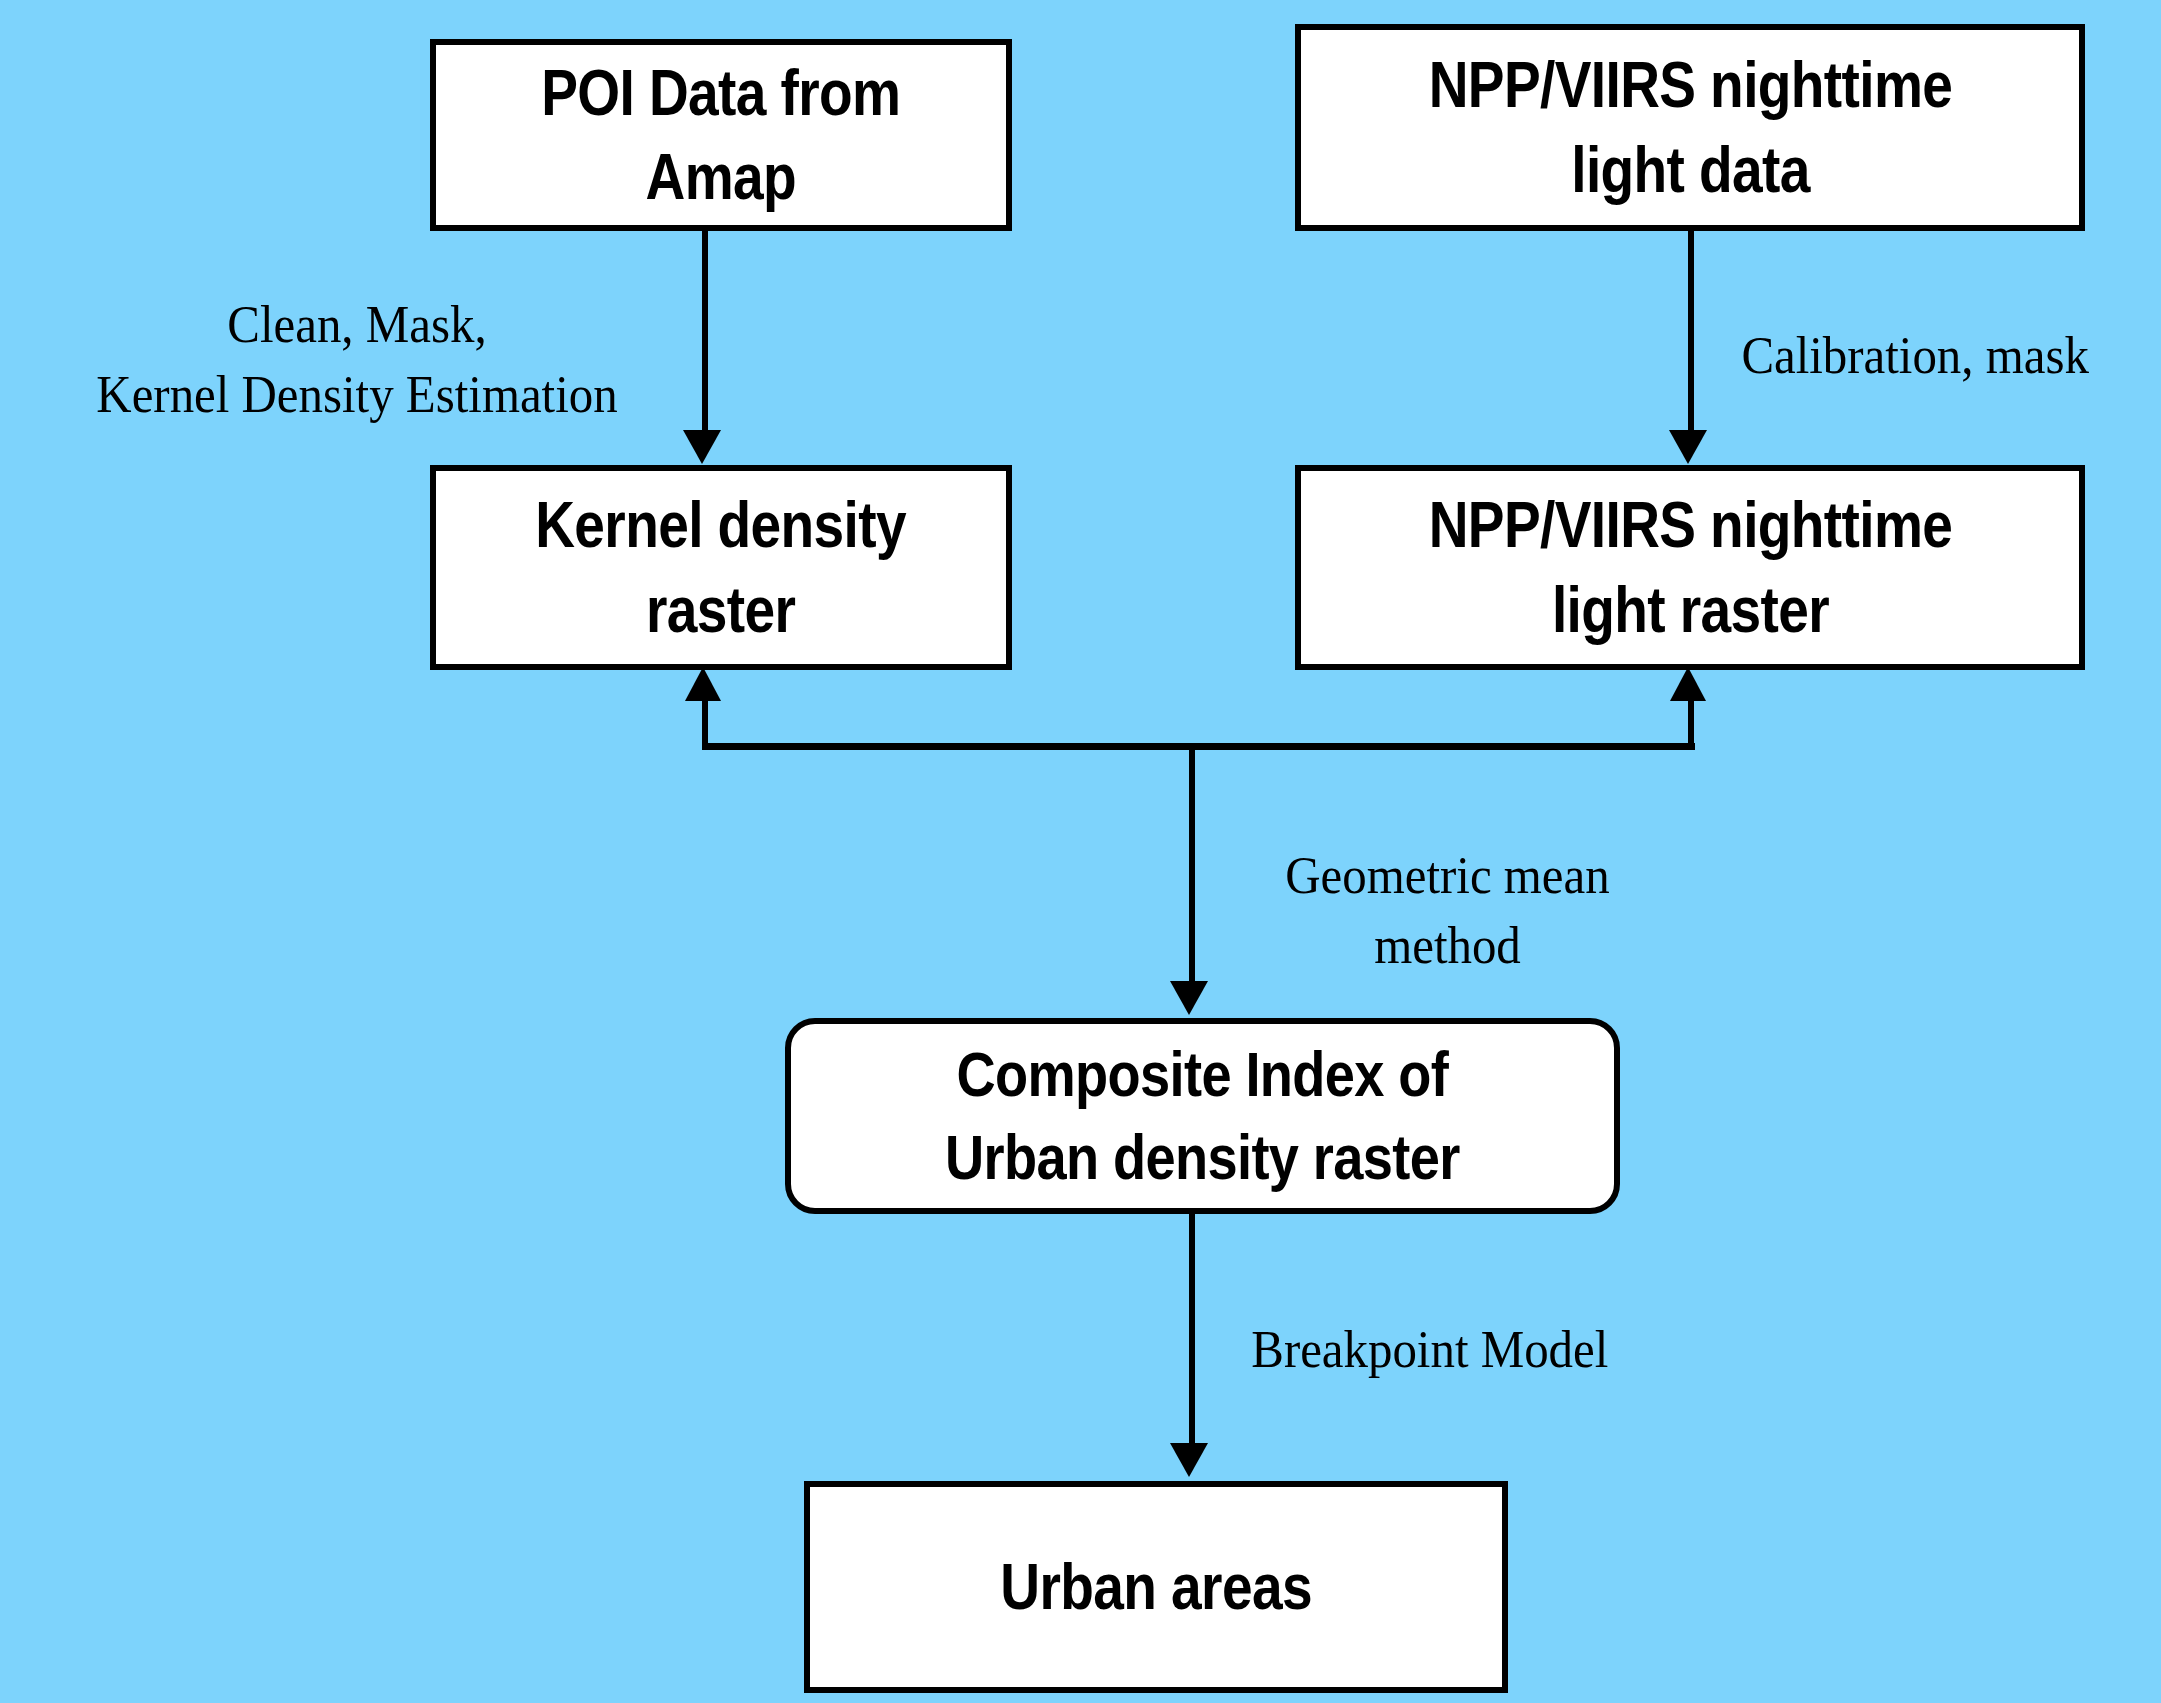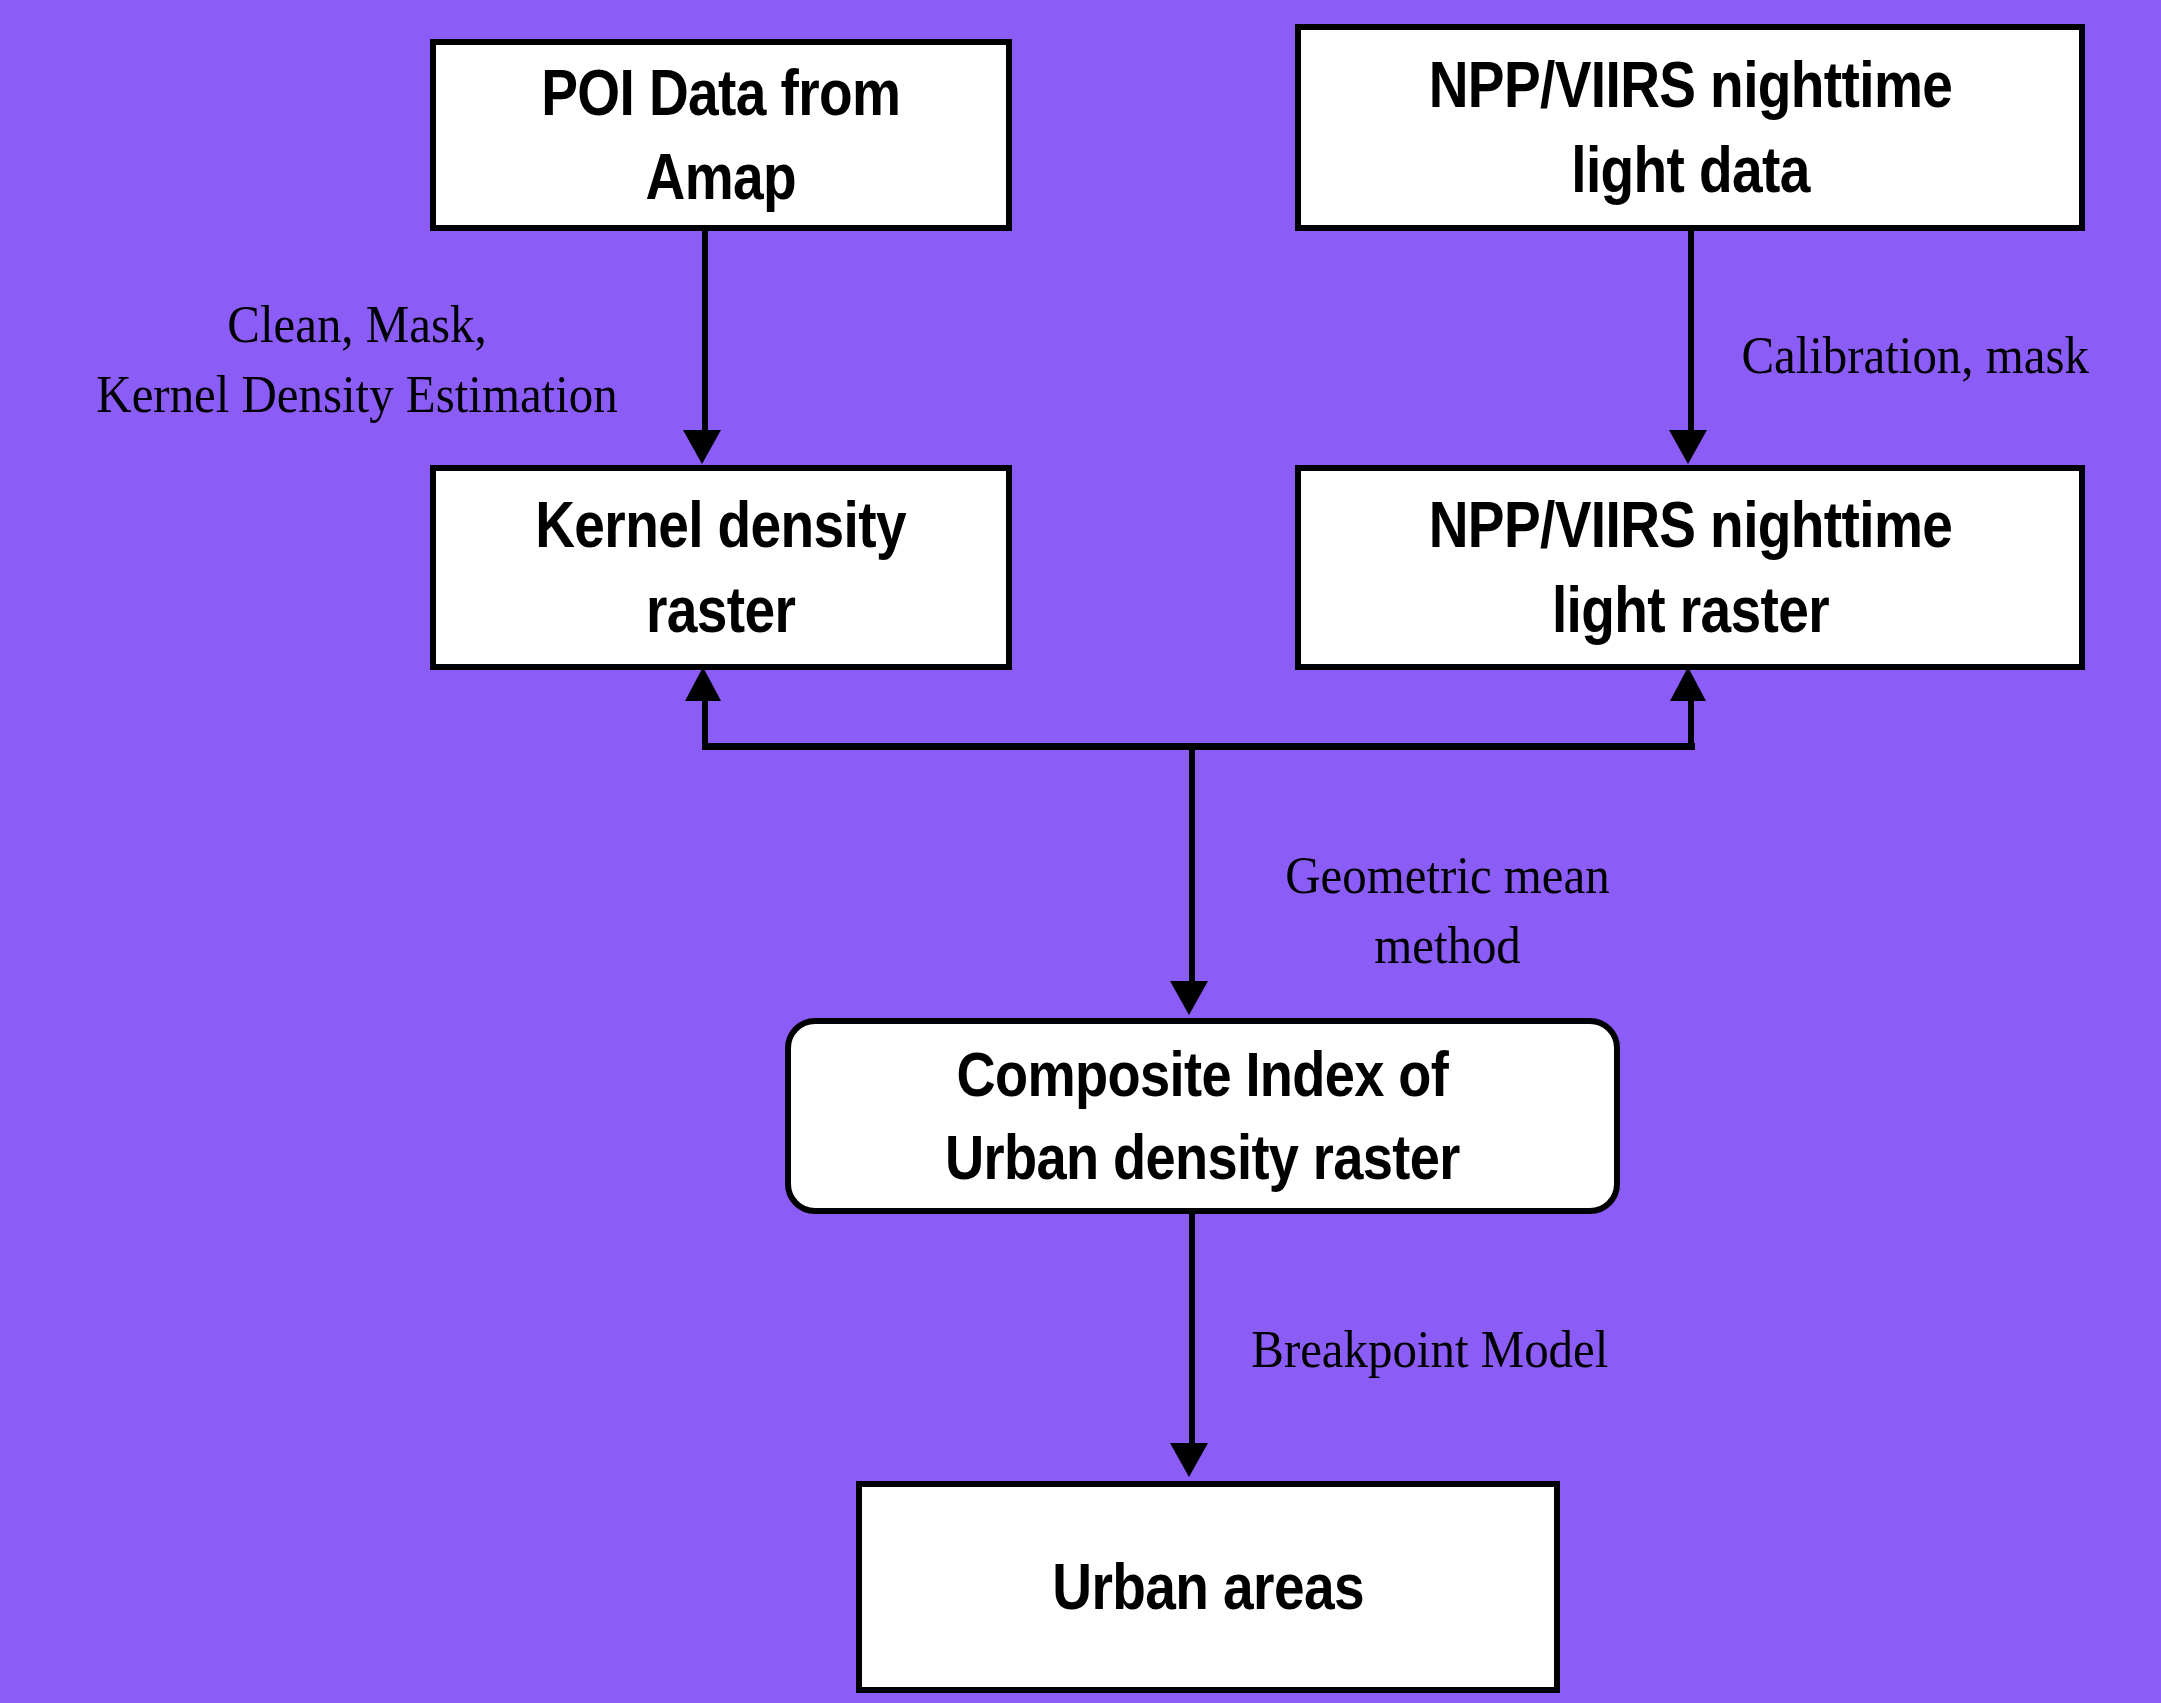--- a/index.html
+++ b/index.html
@@ -8,21 +8,21 @@
     padding: 0;
     background: #ffffff;
   }
   body {
     font-family: "Liberation Sans", sans-serif;
   }
   #canvas {
     position: relative;
     width: 2161px;
     height: 1704px;
-    background: #8b5cf6;
+    background: #7dd3fc;
     overflow: hidden;
   }
   
   .node {
     position: absolute;
     box-sizing: border-box;
     background: #ffffff;
     border: 6.7px solid #000000;
     display: flex;
     align-items: center;
@@ -37,21 +37,21 @@
     line-height: 1.32;
     transform: scaleX(0.86);
     white-space: pre-line;
   }
   
   #node-poi        { left: 430px;  top: 39px;   width: 582px;  height: 192px; }
   #node-nightlight { left: 1295px; top: 24px;   width: 790px; height: 207px; }
   #node-kernel     { left: 430px;  top: 465px;  width: 582px;  height: 205px; }
   #node-nlraster   { left: 1295px; top: 465px;  width: 790px; height: 205px; }
   #node-composite  { left: 785px; top: 1018px; width: 835px; height: 196px; border-radius: 30px; }
-  #node-urban      { left: 856px; top: 1481px; width: 704px;  height: 212px; }
+  #node-urban      { left: 804px; top: 1481px; width: 704px;  height: 212px; }
 
   #node-poi        .node-label { font-size: 64px; }
   #node-nightlight .node-label { font-size: 64px; }
   #node-kernel     .node-label { font-size: 64px; }
   #node-nlraster   .node-label { font-size: 64px; }
   #node-composite  .node-label { font-size: 63px; }
   #node-urban      .node-label { font-size: 64px; }
 
   
   .vline {

